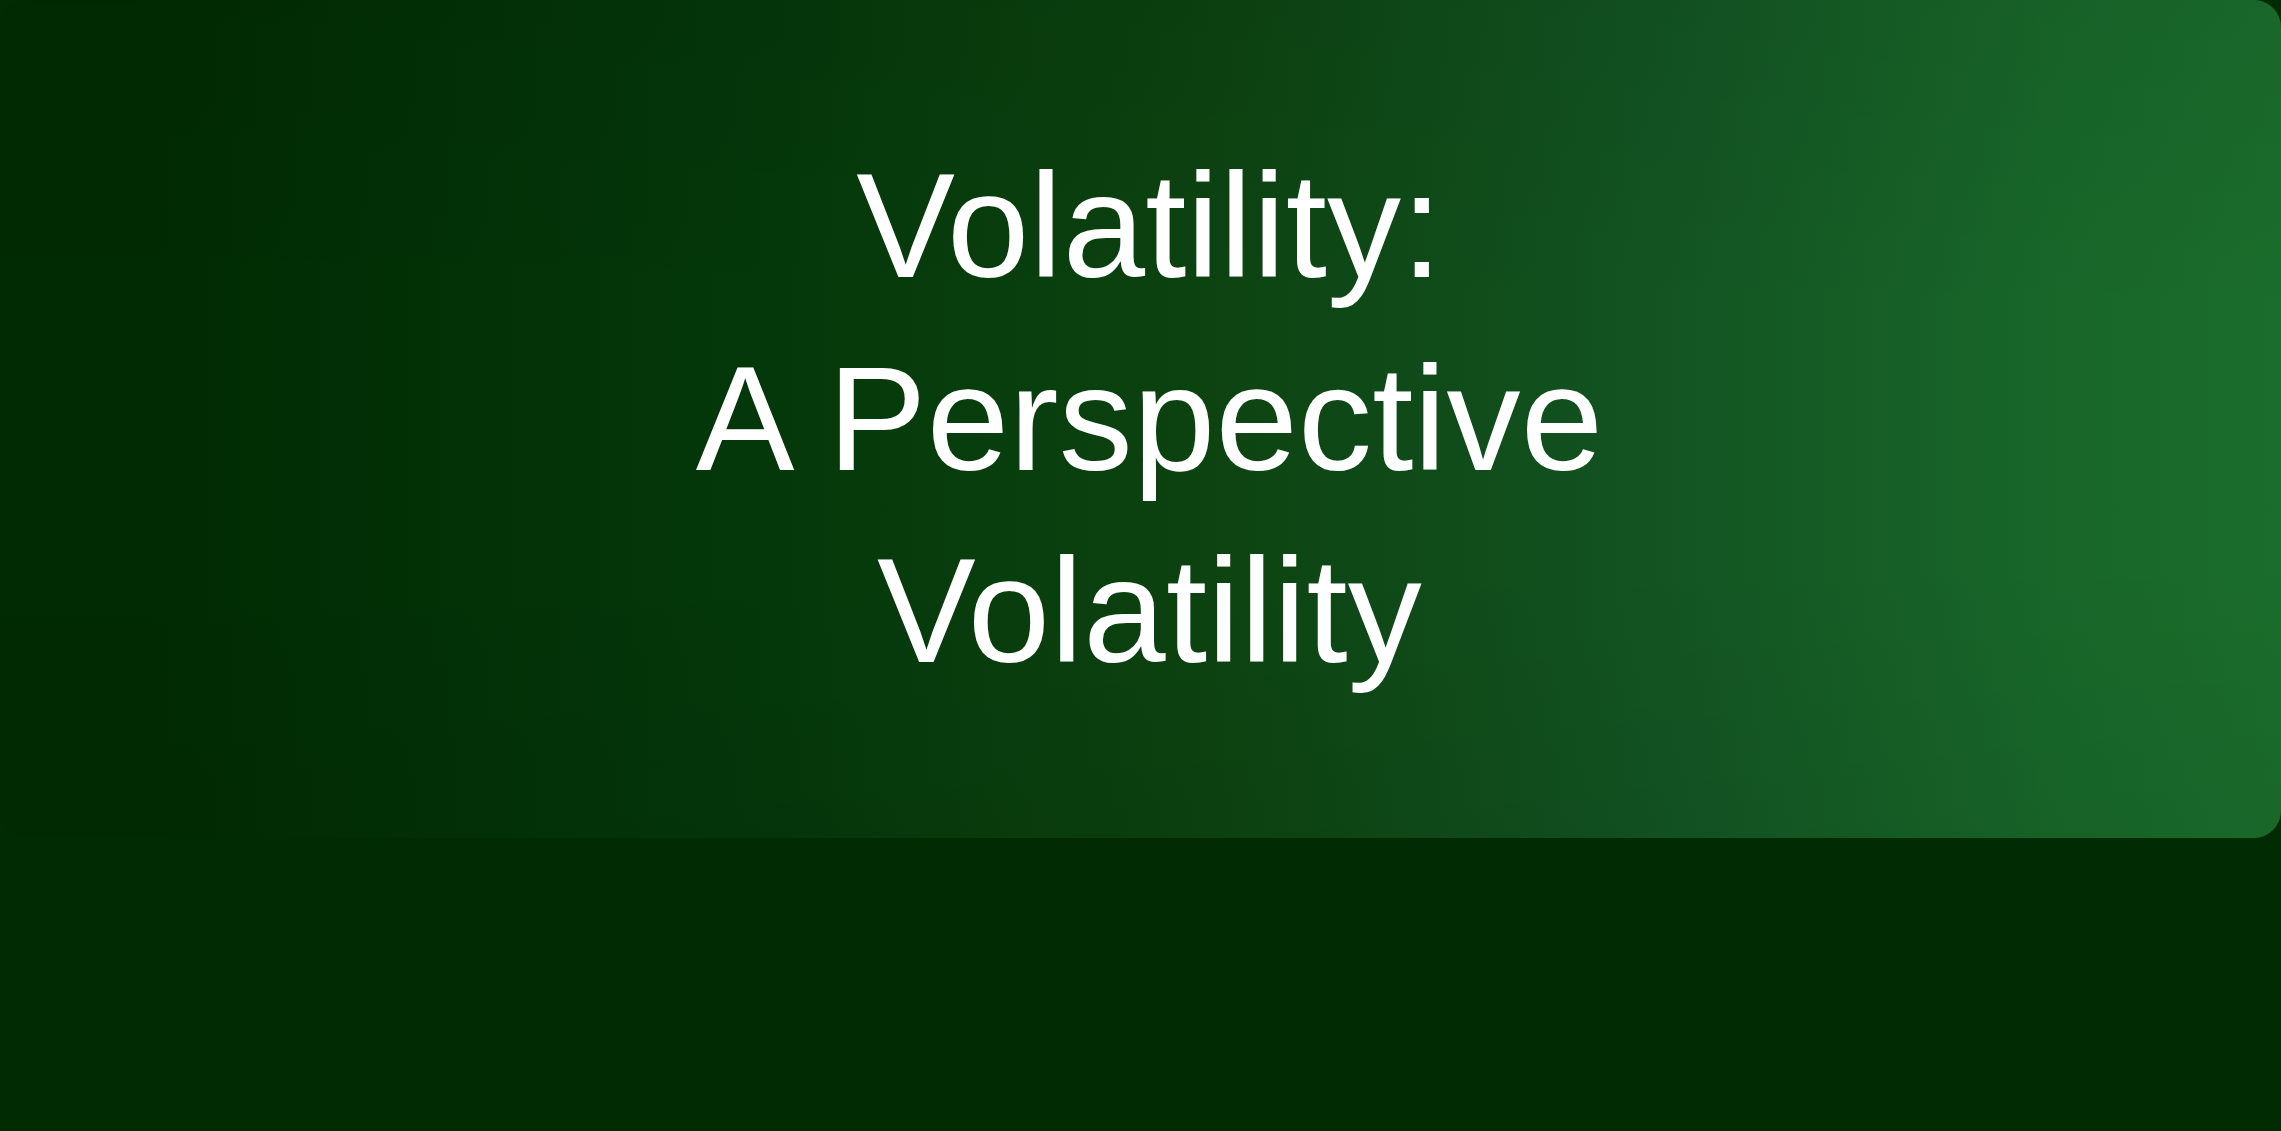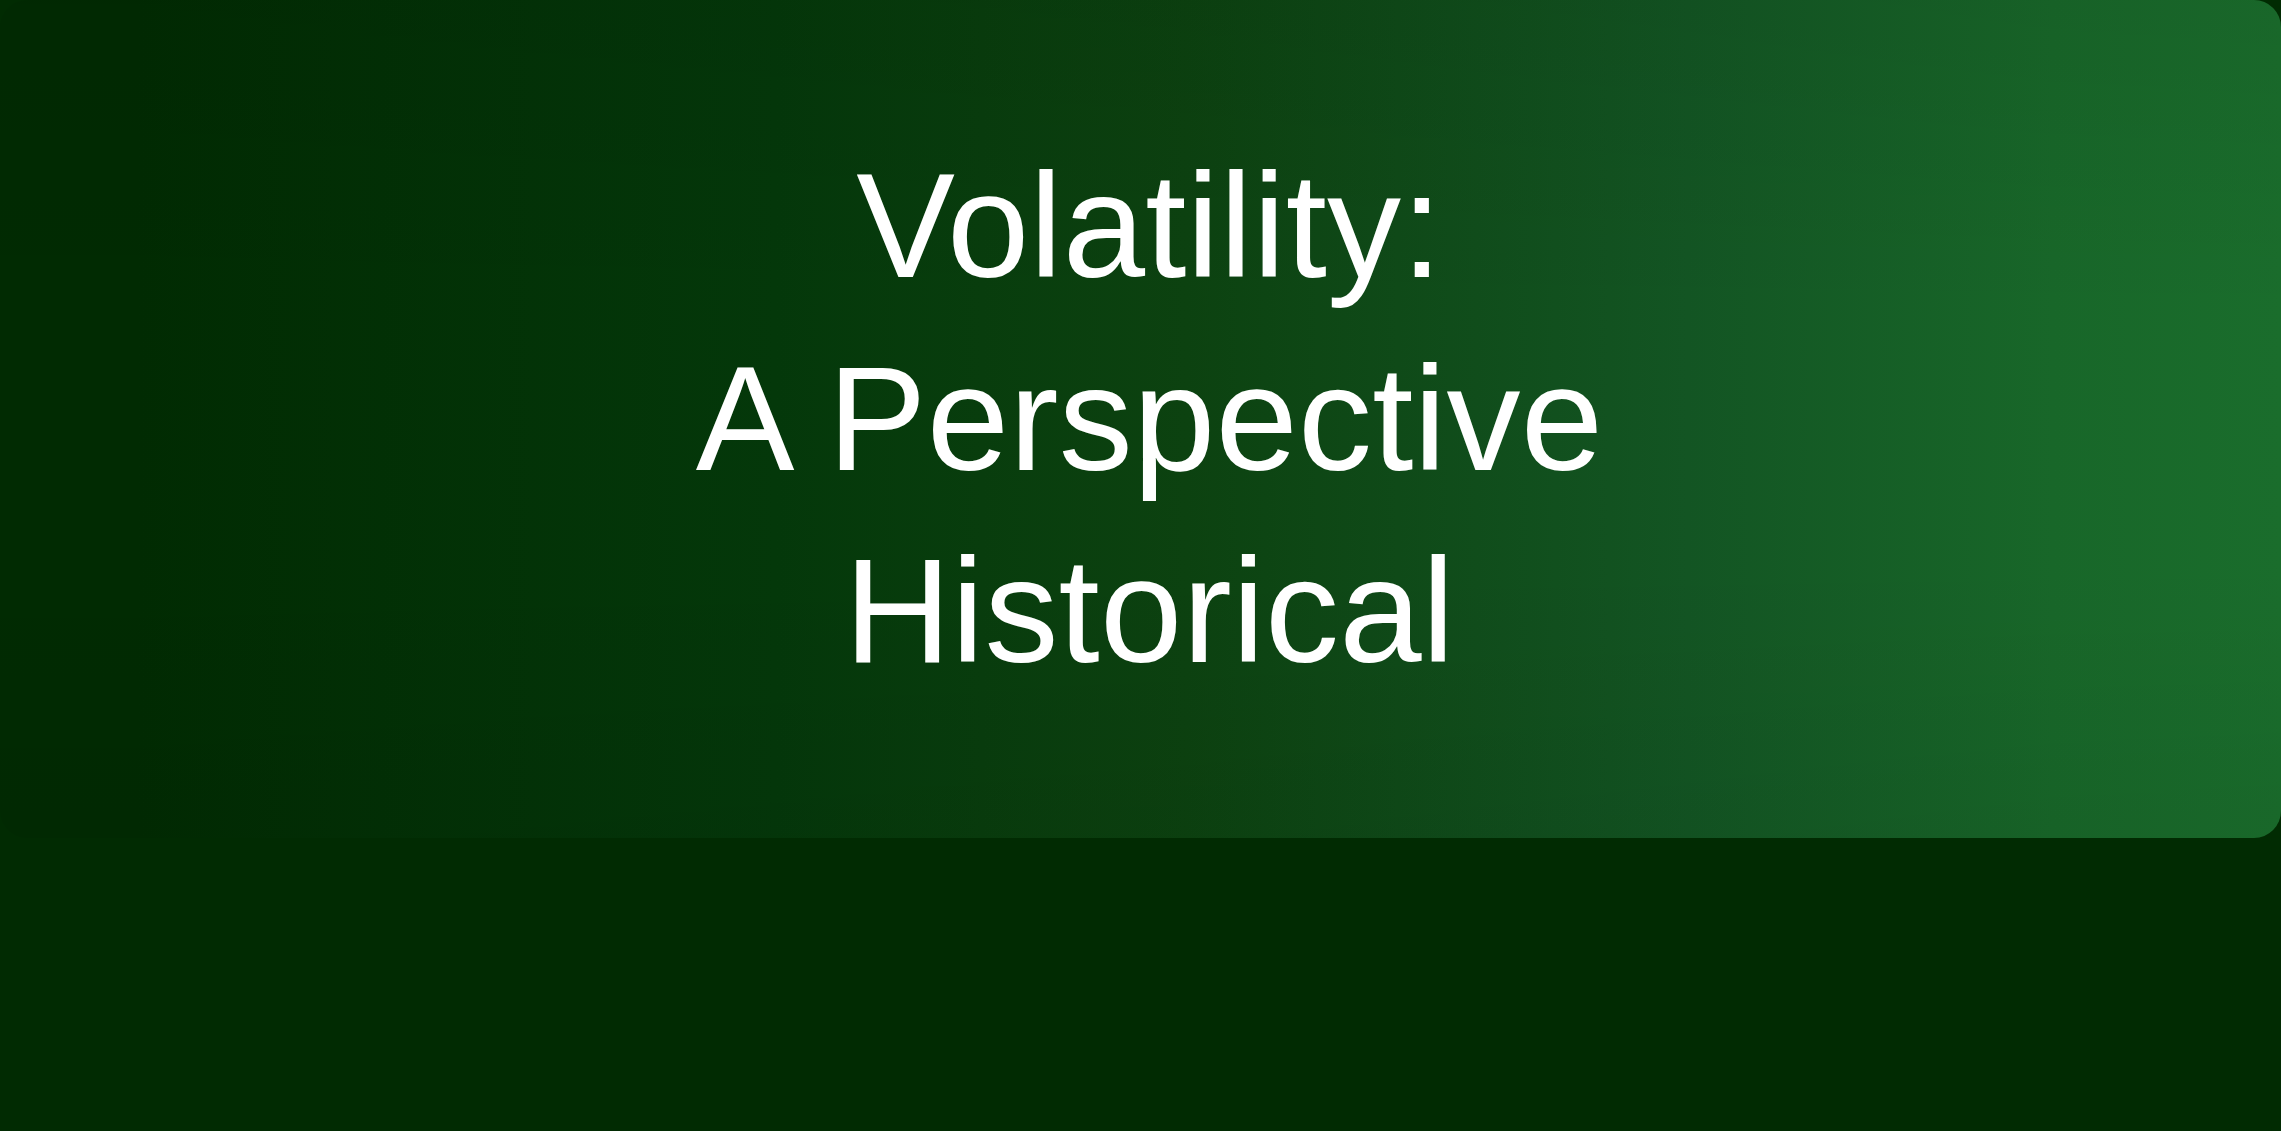--- a/index.html
+++ b/index.html
@@ -84,16 +84,16 @@
 
 <div class="title-card">
 
   <div class="bg-gradient"></div>
 
   <div class="bg-sheen"></div>
 
   <h1 class="headline">
     <span class="headline-line">Volatility:</span>
     <span class="headline-line">A Perspective</span>
-    <span class="headline-line">Historical</span>
+    <span class="headline-line">Volatility</span>
   </h1>
 
 </div>
 
 </body></html>

